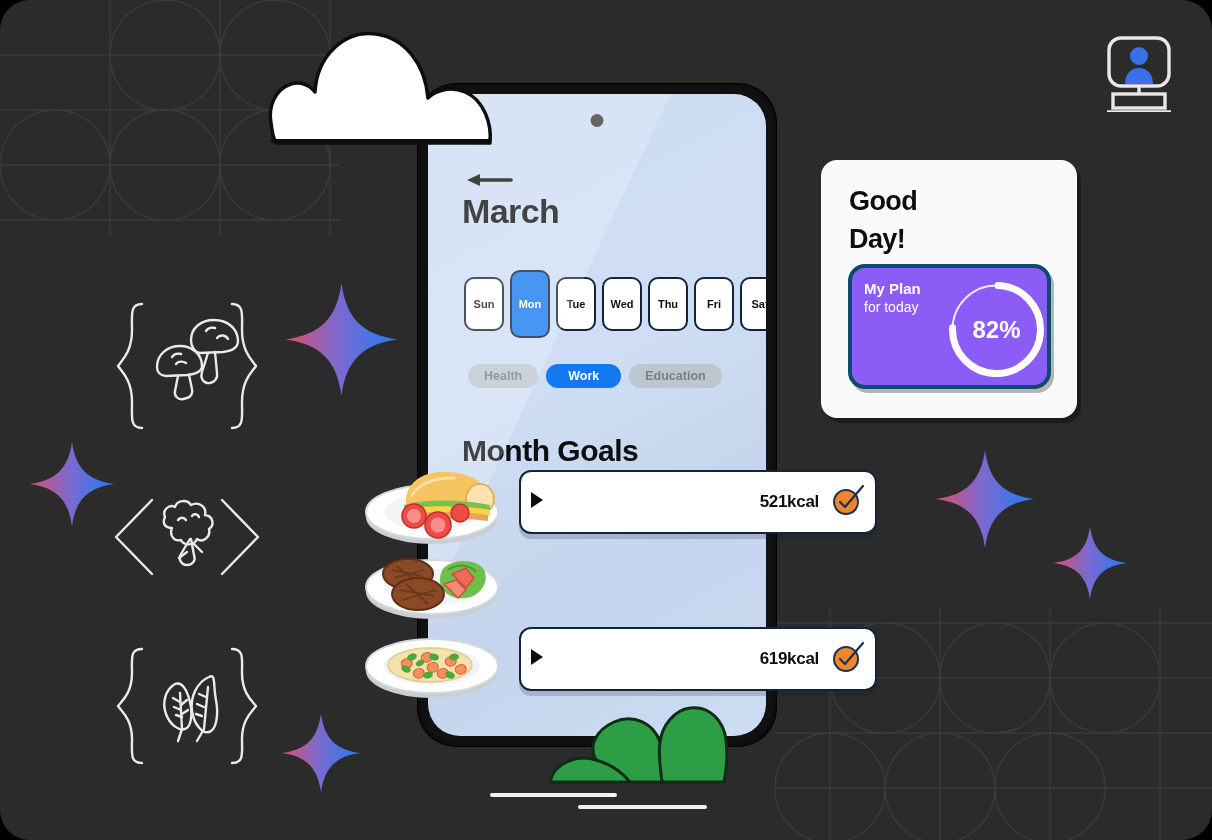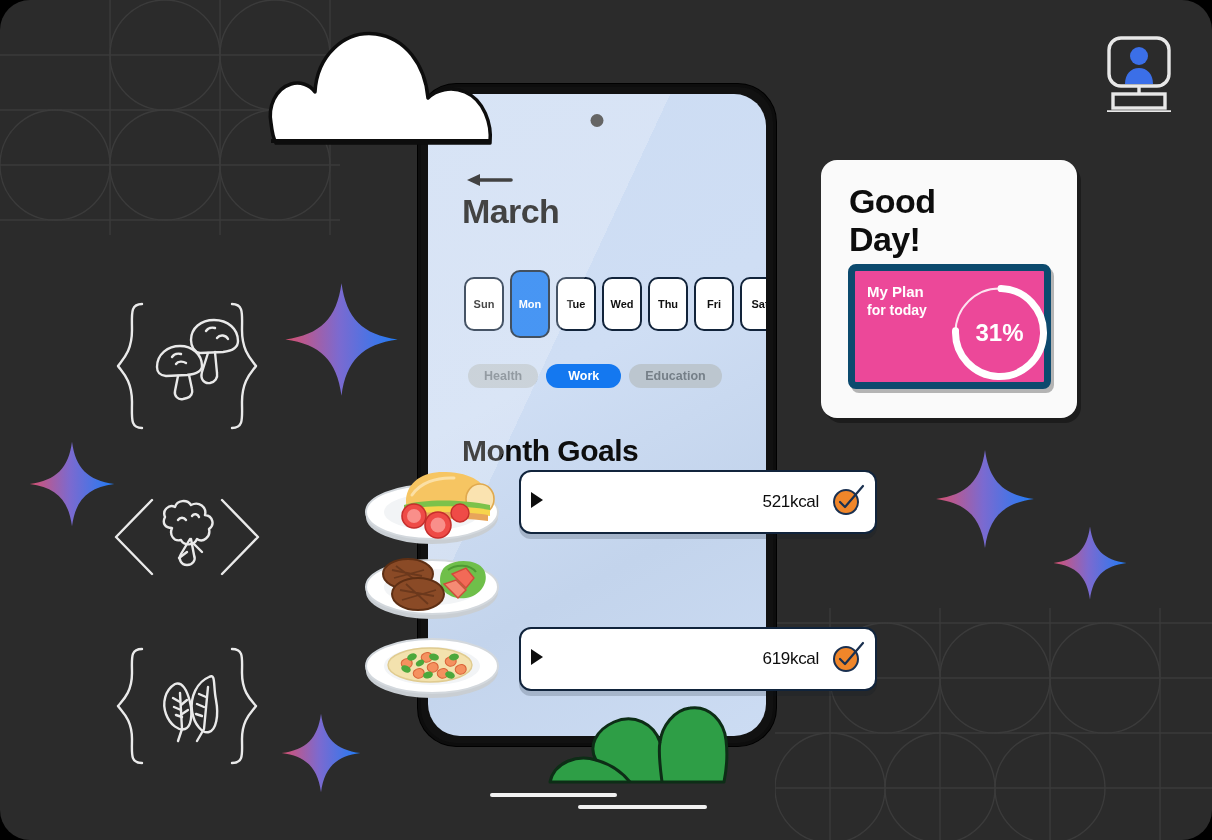--- a/index.html
+++ b/index.html
@@ -120,56 +120,56 @@
   .goal-card.g1 { top:470px; }
   .goal-card.g2 { top:548px; }
   .goal-card.g3 { top:627px;align-items:center; }
 
   .goal-play { margin-left:8px; flex:0 0 auto; }
   .goal-lines { flex:1 1 auto; margin-left:6px; }
   .goal-lines .ln { height:3px; background:#0f0f0f; border-radius:2px; }
   .goal-lines .ln.long { width:193px; margin-bottom:7px; }
   .goal-lines .ln.short { width:125px; }
   .goal-kcal {
-    flex:0 0 auto; font-size:17px; font-weight:400; color:#0d0d0d;
+    flex:0 0 auto; font-size:17px; font-weight:700; color:#0d0d0d;
     margin-right:12px; letter-spacing:-.3px;
   }
   .goal-check { flex:0 0 auto; margin-right:10px; }
 
   
   .plate { position:absolute; z-index:9; }
   .plate.p1 { left:362px; top:455px; }
   .plate.p2 { left:362px; top:534px; }
   .plate.p3 { left:362px; top:613px; }
 
   
   #goodday {
     position:absolute; left:821px; top:160px;
     width:256px; height:258px;
     background:#fafafa; border-radius:16px;
     z-index:10;
     box-shadow:4px 5px 0 rgba(0,0,0,.35);
   }
   .gd-title {
     position:absolute; left:28px; top:22px;
-    font-size:34px; line-height:38px; font-weight:700;
+    font-size:27px; line-height:38px; font-weight:700;
     color:#0d0d0d; letter-spacing:-.6px; white-space:pre-line;
   }
   .gd-inner {
     position:absolute; left:27px; top:104px;
     width:203px; height:125px;
-    background:#ec4899; border:7px solid #0c4a6e;
-    border-radius:8px;
+    background:#8b5cf6; border:4px solid #0c4a6e;
+    border-radius:17px;
     box-shadow:3px 4px 0 rgba(0,0,0,.28);
   }
   .gd-plan {
     position:absolute; left:12px; top:12px;
     font-size:15px; font-weight:700; color:#fff; line-height:18px;
   }
-  .gd-plan .sub { font-weight:700; font-size:14px; display:block; }
+  .gd-plan .sub { font-weight:400; font-size:14px; display:block; }
   .gd-ring { position:absolute; left:94px; top:11px; }
   .gd-pct {
     position:absolute; left:94px; top:11px; width:101px; height:101px;
     display:flex; align-items:center; justify-content:center;
     font-size:24px; font-weight:700; color:#fff;
   }
 
   
   #presenter { position:absolute; left:1103px; top:36px; z-index:10; }
 </style>
@@ -473,21 +473,21 @@
       <div class="gd-plan">
         <span>My Plan</span>
         <span class="sub">for today</span>
       </div>
       <div class="gd-ring">
         <svg width="101" height="101" viewBox="0 0 101 101">
           <circle cx="50.5" cy="50.5" r="44" fill="none" stroke="#ffffff" stroke-width="2" opacity="0.85"></circle>
           <circle cx="50.5" cy="50.5" r="44" fill="none" stroke="#ffffff" stroke-width="7" stroke-linecap="round" stroke-dasharray="207.3 276.4" transform="rotate(-88 50.5 50.5)"></circle>
         </svg>
       </div>
-      <div class="gd-pct">31%</div>
+      <div class="gd-pct">82%</div>
     </div>
   </div>
 
   <div id="presenter">
     <svg width="72" height="76" viewBox="0 0 72 76">
       <rect x="6" y="2" width="60" height="48" rx="12" fill="none" stroke="#e8e8e8" stroke-width="3.4"></rect>
       <circle cx="36" cy="20" r="9" fill="#3b6fe8"></circle>
       <path d="M22 48 C22 38 28 32 36 32 C44 32 50 38 50 48 Z" fill="#3b6fe8"></path>
       <path d="M36 50 V58" stroke="#e8e8e8" stroke-width="3.4"></path>
       <rect x="10" y="58" width="52" height="14" fill="none" stroke="#e8e8e8" stroke-width="3.4"></rect>

